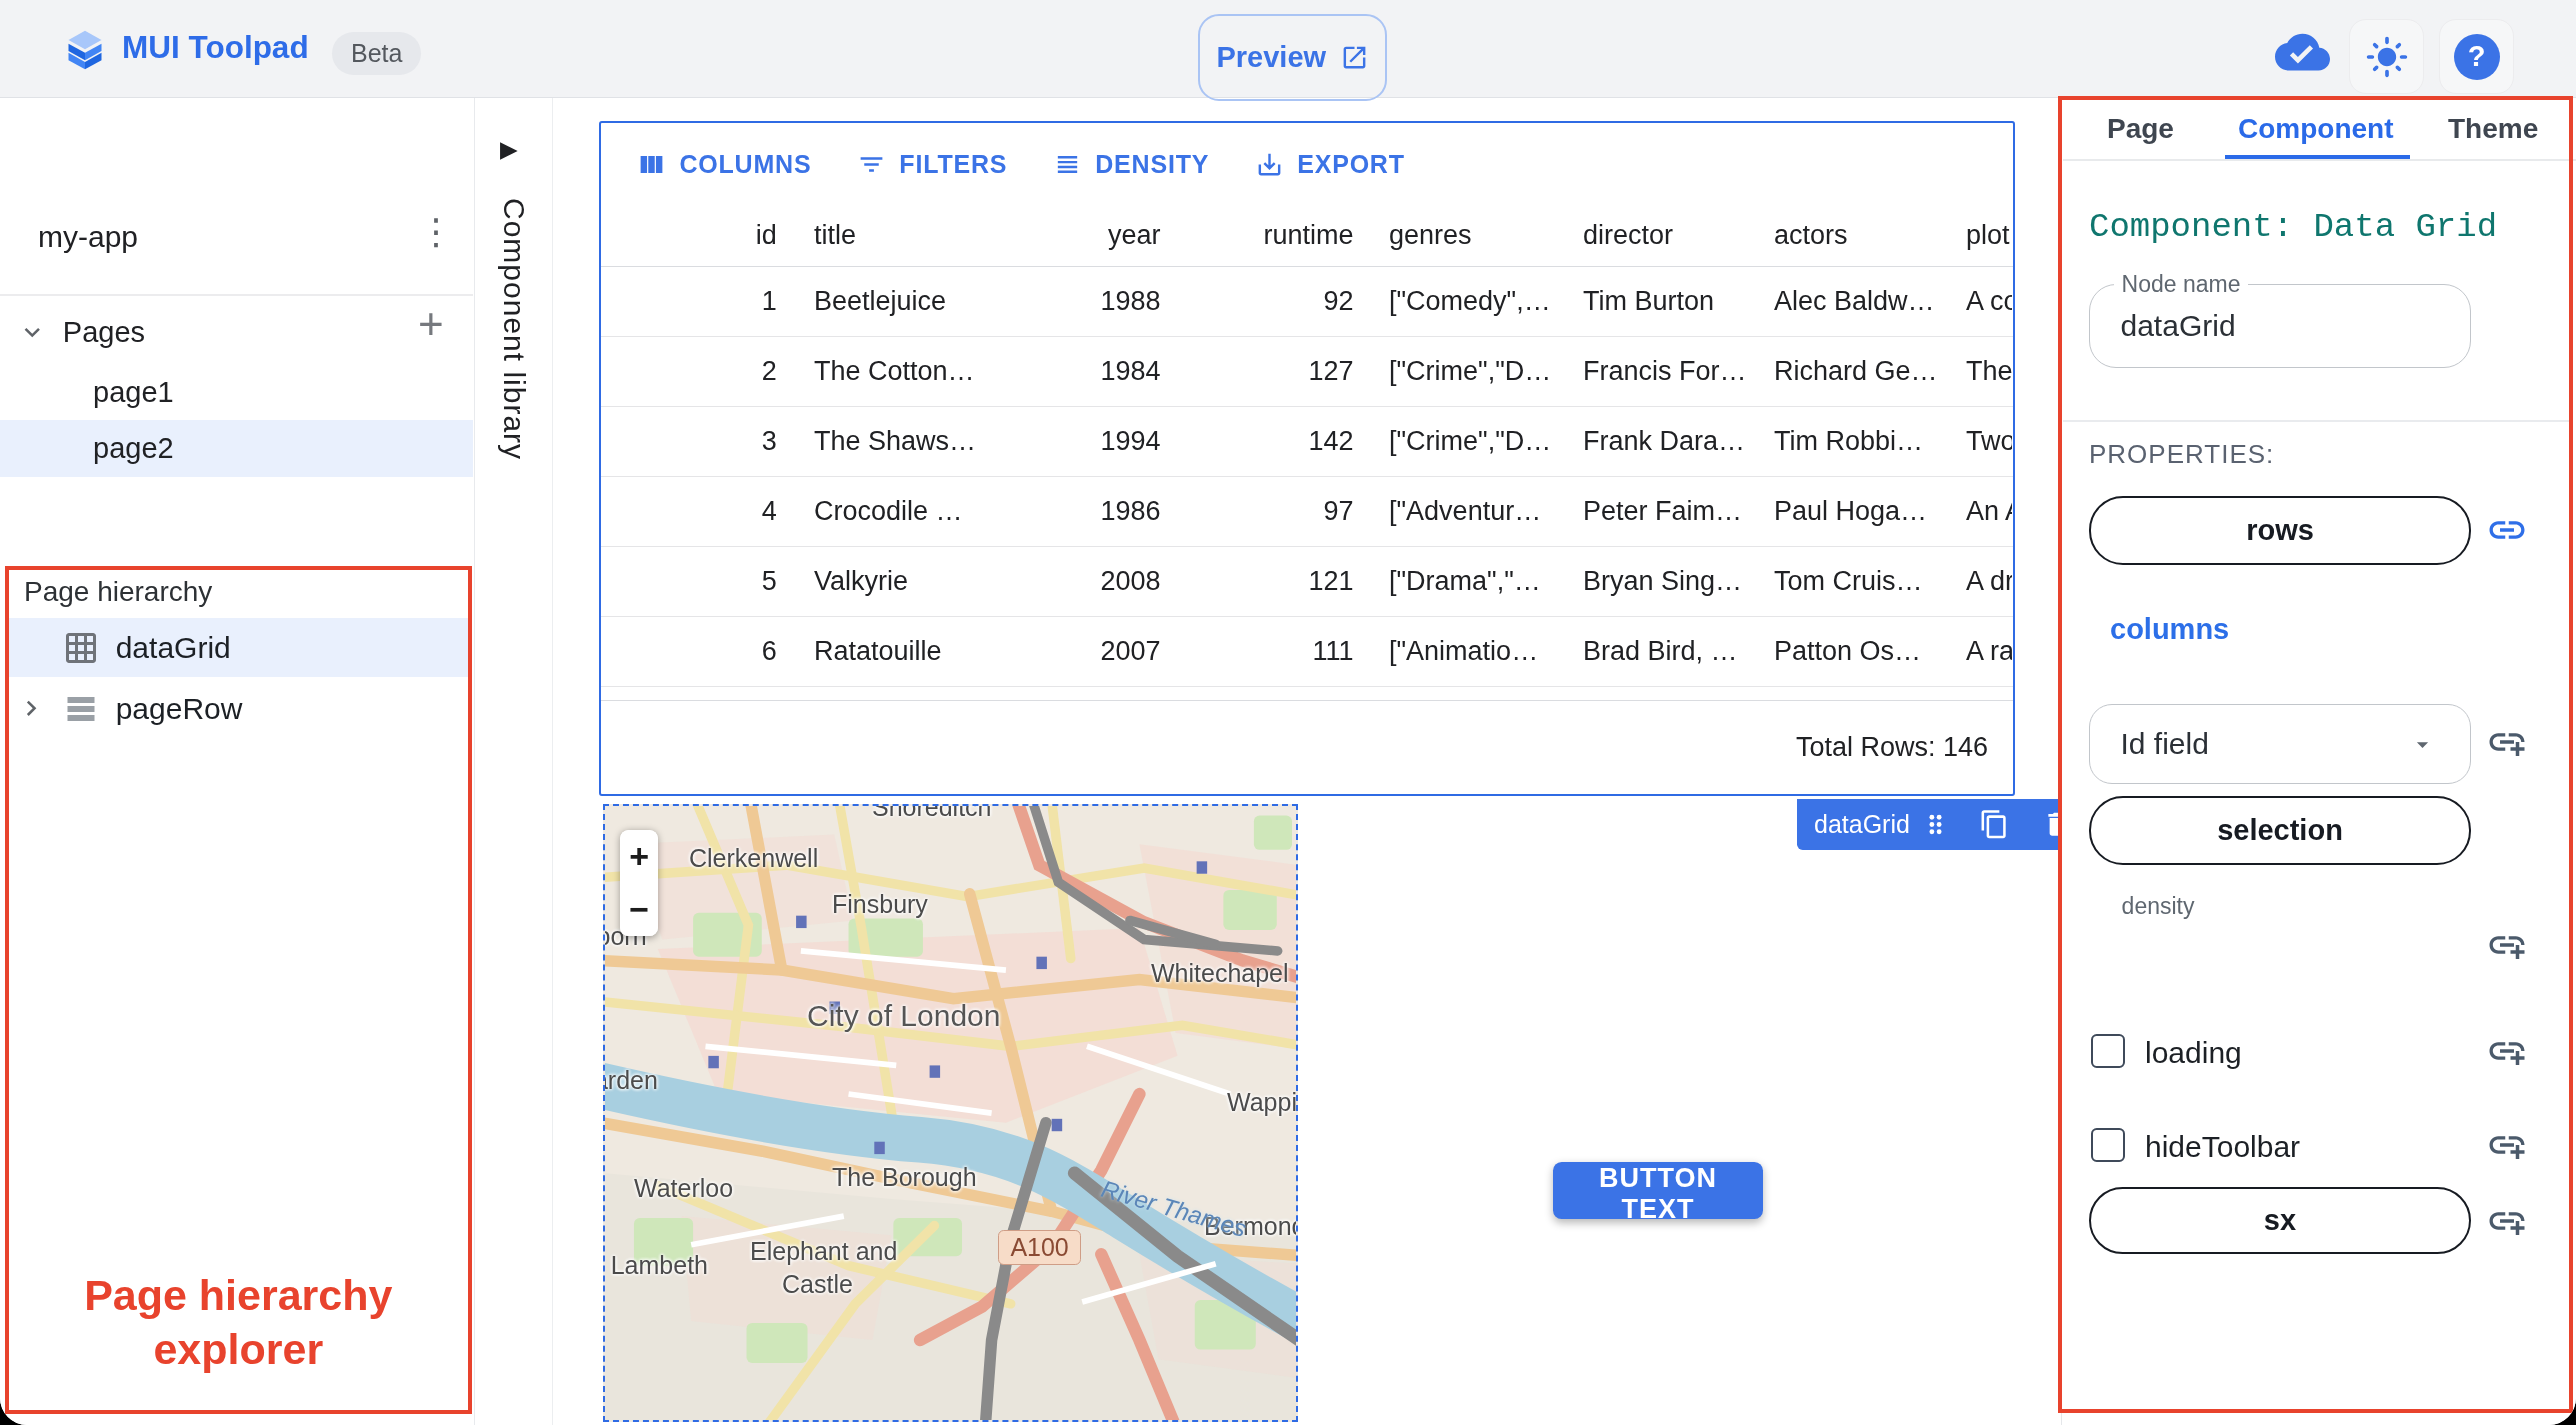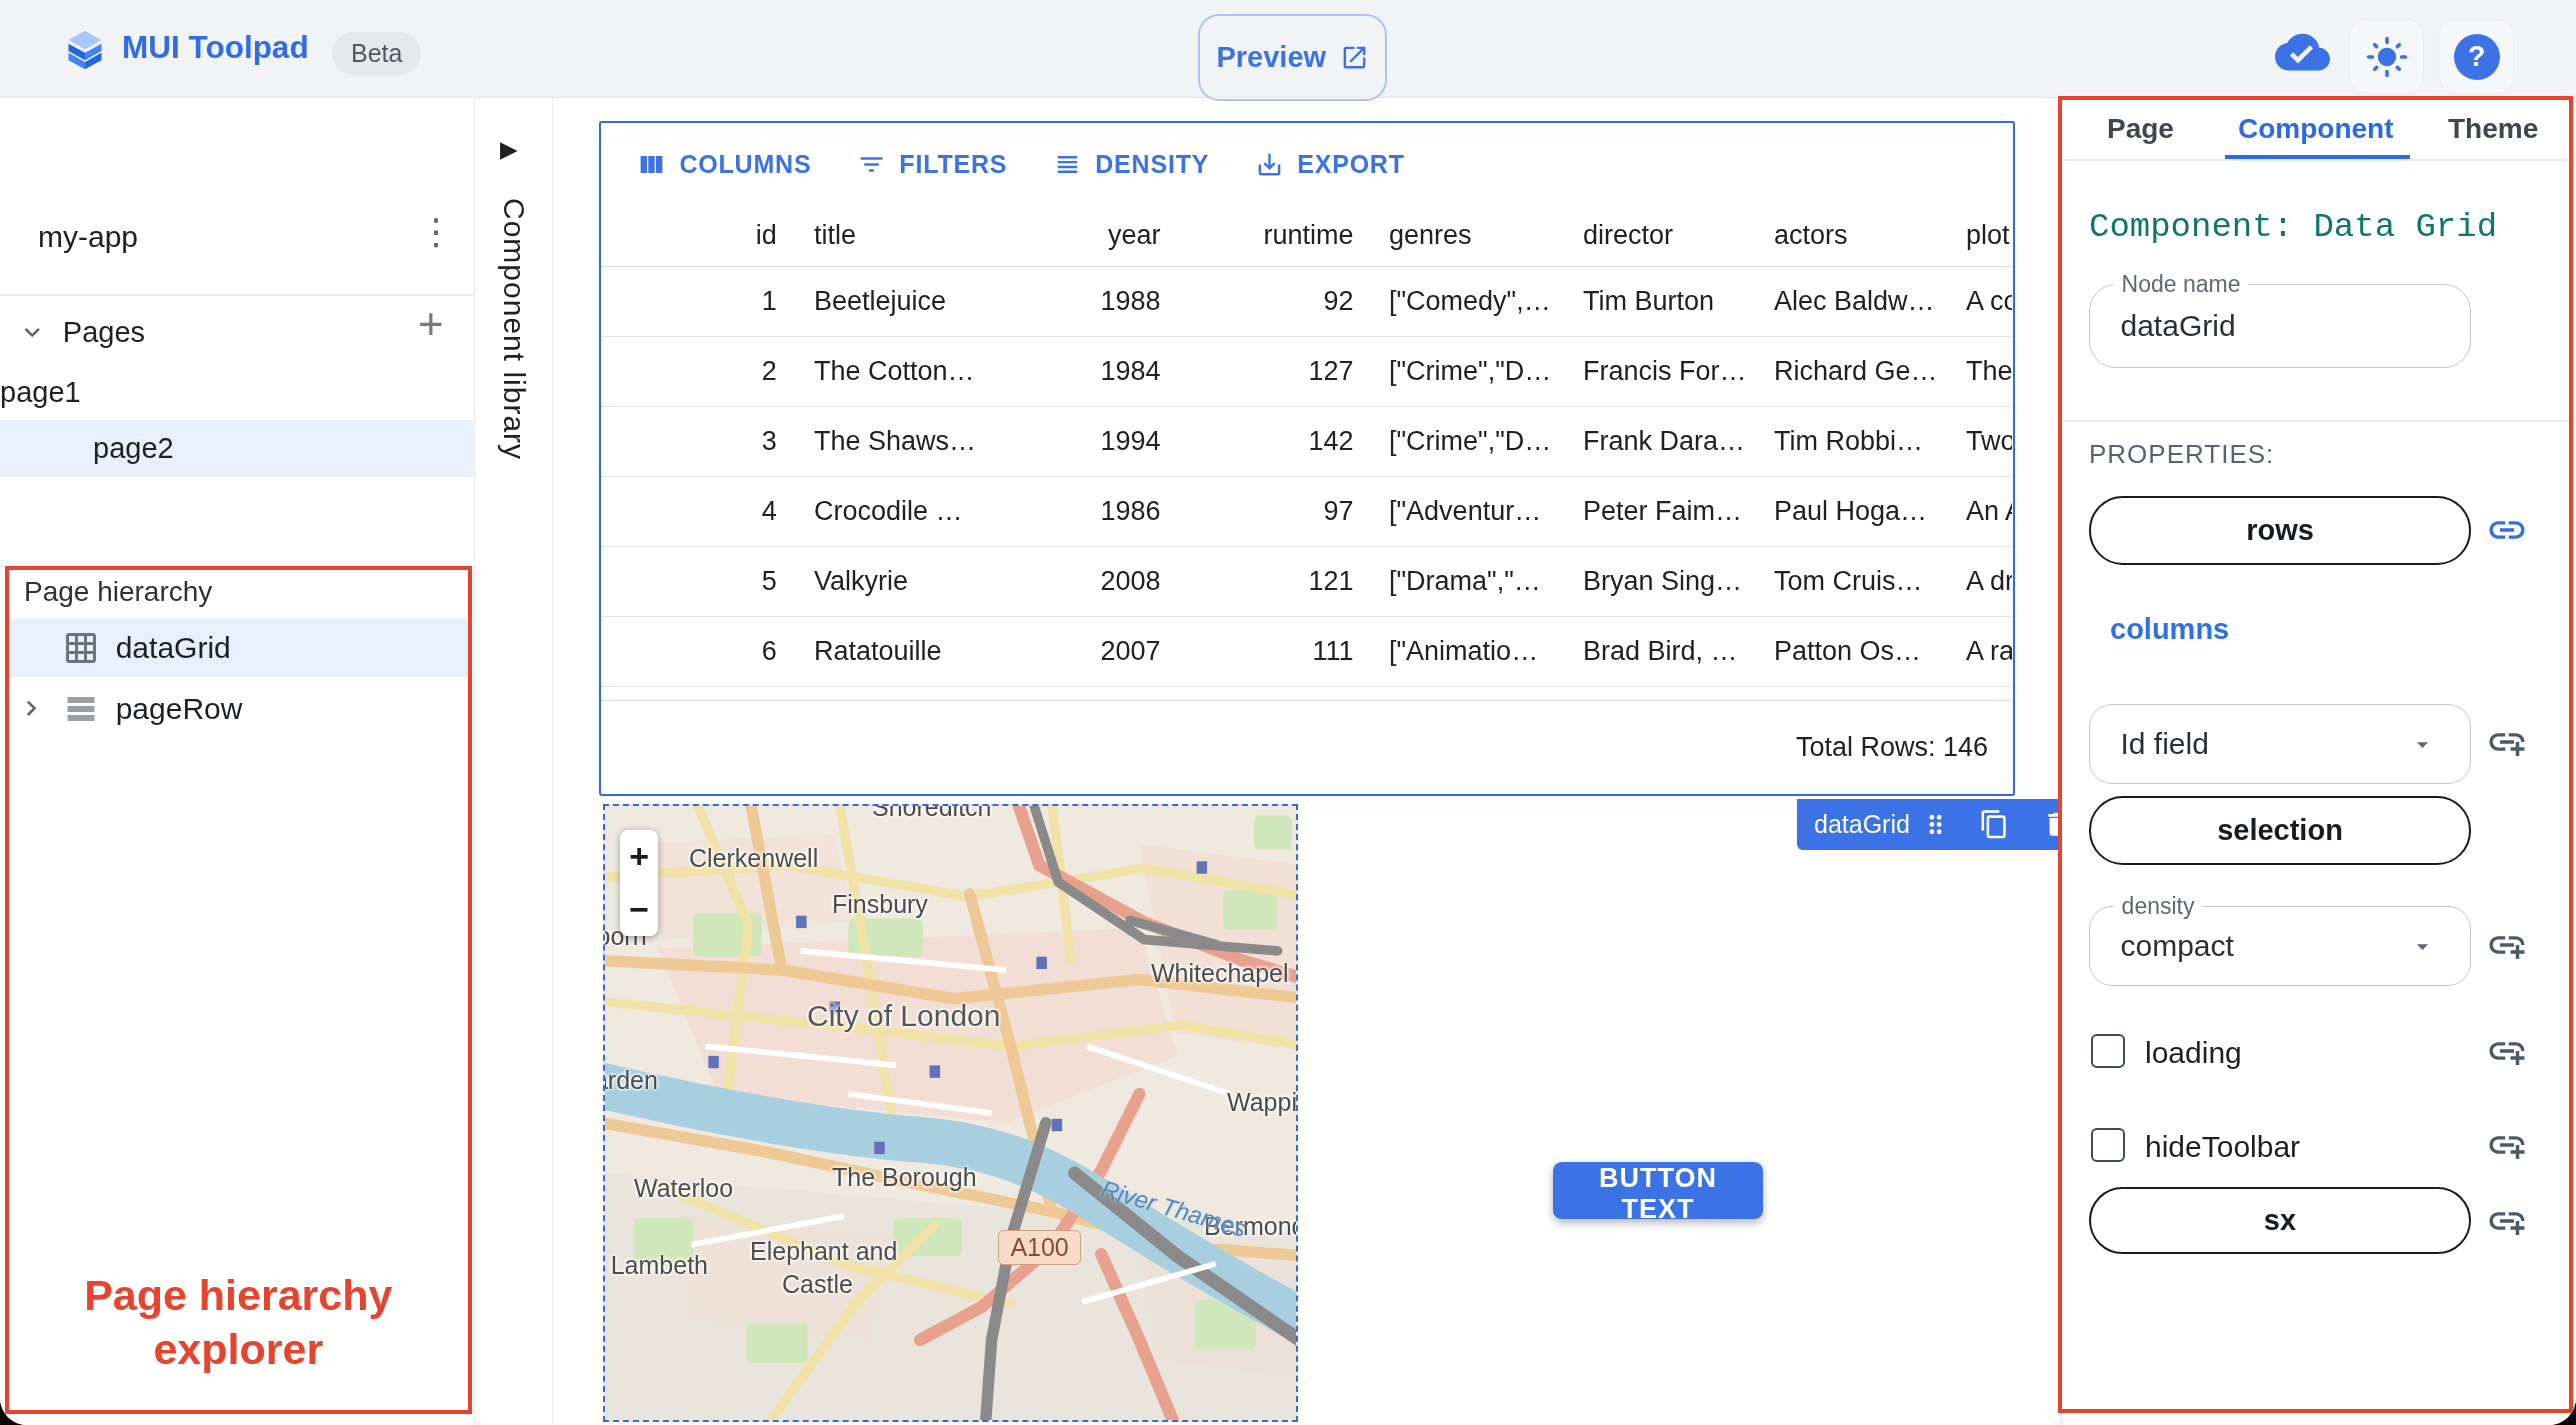--- a/index.html
+++ b/index.html
@@ -174,21 +174,21 @@
 
     <div class="tree-row" style="top:208px;height:53px;">
       <svg class="chev" style="margin-left:17px;" width="30.5" height="30.5" viewBox="0 0 24 24" fill="currentColor">
           <path d="M16.59 8.59 12 13.17 7.41 8.59 6 10l6 6 6-6z"></path>
         </svg>
       <span style="margin-left:15.3px;font-size:29px;">Pages</span>
     </div>
     <div id="plus-btn">+</div>
 
     <div class="tree-row" style="top:267px;height:55px;">
-      <span style="font-size:29px;">page1</span>
+      <span style="margin-left:93px;font-size:29px;">page1</span>
     </div>
     <div class="tree-row selected" style="top:322px;height:57px;">
       <span style="margin-left:93px;font-size:29px;">page2</span>
     </div>
   </div>
 
   <div id="ph-title">Page hierarchy</div>
   <div class="ph-row selected" style="top:618px;">
     <svg style="margin-left:56px;" width="36" height="36" viewBox="0 0 24 24" fill="#6f7379">
       <path d="M20 2H4c-1.1 0-2 .9-2 2v16c0 1.1.9 2 2 2h16c1.1 0 2-.9 2-2V4c0-1.1-.9-2-2-2zM8 20H4v-4h4v4zm0-6H4v-4h4v4zm0-6H4V4h4v4zm6 12h-4v-4h4v4zm0-6h-4v-4h4v4zm0-6h-4V4h4v4zm6 12h-4v-4h4v4zm0-6h-4v-4h4v4zm0-6h-4V4h4v4z"></path>
@@ -460,26 +460,20 @@
   </div>
   <button class="iconbtn gray-ic" style="top:721px;">
     <svg width="42" height="42" viewBox="0 0 24 24" fill="currentColor">
       <path d="M8 11h8v2H8v-2zm12.1 1H22c0-2.76-2.24-5-5-5h-4v1.9h4c1.71 0 3.1 1.39 3.1 3.1zM3.9 12c0-1.71 1.39-3.1 3.1-3.1h4V7H7c-2.76 0-5 2.24-5 5s2.24 5 5 5h4v-1.9H7c-1.71 0-3.1-1.39-3.1-3.1zM19 12h-2v3h-3v2h3v3h2v-3h3v-2h-3v-3z"></path>
       </svg>
   </button>
 
   <button class="pillbtn" style="top:796px;">selection</button>
 
   <span class="notch" style="left:2114px;top:893px;">density</span>
-  <div class="fieldbox" style="top:906px;height:80px;border-radius:23px;">
-    <span class="fval">compact</span>
-    <svg class="caret" width="27" height="27" viewBox="0 0 24 24" fill="currentColor">
-        <path d="M7 10l5 5 5-5z"></path>
-      </svg>
-  </div>
   <button class="iconbtn gray-ic" style="top:924px;">
     <svg width="42" height="42" viewBox="0 0 24 24" fill="currentColor">
       <path d="M8 11h8v2H8v-2zm12.1 1H22c0-2.76-2.24-5-5-5h-4v1.9h4c1.71 0 3.1 1.39 3.1 3.1zM3.9 12c0-1.71 1.39-3.1 3.1-3.1h4V7H7c-2.76 0-5 2.24-5 5s2.24 5 5 5h4v-1.9H7c-1.71 0-3.1-1.39-3.1-3.1zM19 12h-2v3h-3v2h3v3h2v-3h3v-2h-3v-3z"></path>
       </svg>
   </button>
 
   <div class="chkrow-box" style="top:1034px;"></div>
   <span class="chkrow-label" style="top:1036px;">loading</span>
   <button class="iconbtn gray-ic" style="top:1030px;">
     <svg width="42" height="42" viewBox="0 0 24 24" fill="currentColor">

